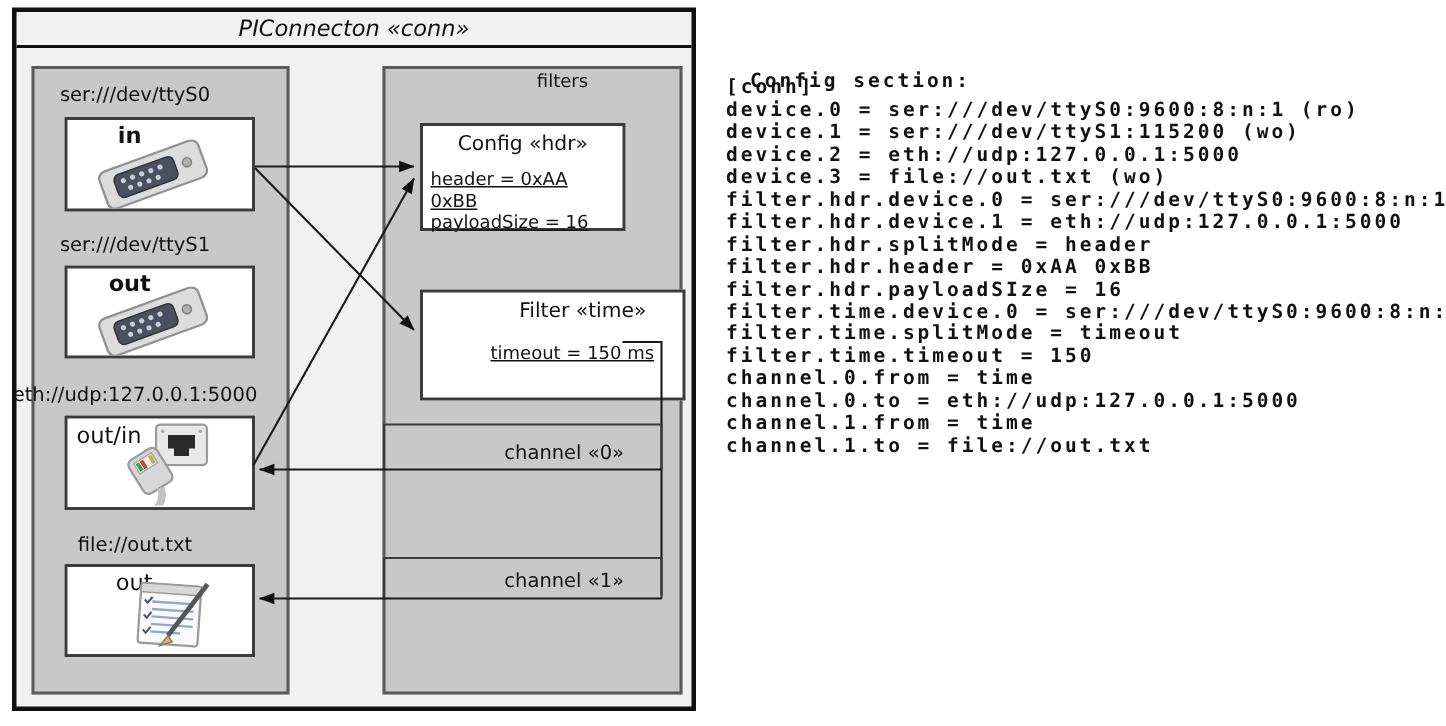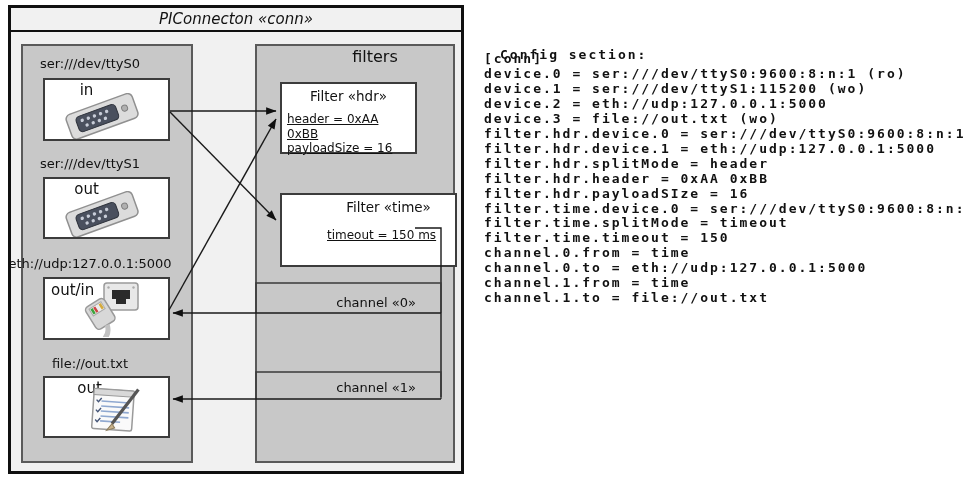--- a/index.html
+++ b/index.html
@@ -9,32 +9,32 @@
 
   
   #outer-box{left:8px;top:5px;width:450px;height:463px;border:3px solid #101010;background:#f1f1f1;}
   #diagram-title{left:11px;top:8px;width:450px;height:22px;line-height:22px;text-align:center;
                  font-size:15px;border-bottom:2px solid #101010;font-style:italic;}
 
   
   .panel{background:#c8c8c8;border:2px solid #5a5a5a;}
   #devices-panel{left:21px;top:44px;width:168px;height:415px;}
   #filters-panel{left:255px;top:44px;width:196px;height:415px;}
-  #filters-title{left:255px;top:47px;width:240px;text-align:center;font-size:16px;}
+  #filters-title{left:255px;top:47px;width:240px;text-align:center;font-size:12px;}
 
   
   .dev-label{left:2px;width:176px;text-align:center;font-size:13px;white-space:nowrap;}
   #dev0-label{top:56px;}#dev1-label{top:156px;}#dev2-label{top:256px;}#dev3-label{top:356px;}
   .dev-box{left:43px;width:123px;background:#fff;border:2px solid #3c3c3c;}
   #dev0-box{top:78px;height:59px;}
   #dev1-box{top:177px;height:58px;}
   #dev2-box{top:277px;height:59px;}
   #dev3-box{top:376px;height:58px;}
   .dev-dir{position:absolute;left:0;top:1px;width:100%;text-align:center;font-size:15px;}
-  #dev0-box .dev-dir,#dev1-box .dev-dir{padding-right:40px;box-sizing:border-box;}
+  #dev0-box .dev-dir,#dev1-box .dev-dir{padding-right:40px;box-sizing:border-box;font-weight:bold;}
   #dev3-box .dev-dir{padding-right:34px;box-sizing:border-box;}
   #dev2-box .dev-dir{text-align:left;left:6px;width:auto;top:2px;}
 
   
   .filter-box{left:280px;width:133px;background:#fff;border:2px solid #3c3c3c;}
   #filter0-box{top:82px;height:68px;}
   #filter1-box{top:193px;height:70px;padding-left:40px;}
   .filter-title{margin-top:4px;text-align:center;font-size:13.5px;}
   .filter-attrs{margin:8px 5px 0 5px;font-size:12px;line-height:14.5px;text-decoration:underline;}
   #filter1-box .filter-attrs{margin-top:13px;}
@@ -158,21 +158,21 @@
             <path d="M9 27 l2 2 l3 -4"></path>
             <path d="M9 37 l2 2 l3 -4"></path>
         </g>
         <path d="M50 4 L26 40" stroke="#555" stroke-width="3.2"></path>
         <path d="M26 40 l-5 7 l8 -3 z" fill="#c9b38d" stroke="#8a7a5a"></path>
       </g>
     </svg>
   </div>
 
   <div class="abs filter-box" id="filter0-box">
-    <div class="filter-title">Filter «hdr»</div>
+    <div class="filter-title">Config «hdr»</div>
     <div class="filter-attrs">
       <div>header = 0xAA 0xBB</div>
       <div>payloadSize = 16</div>
     </div>
   </div>
 
   <div class="abs filter-box" id="filter1-box">
     <div class="filter-title">Filter «time»</div>
     <div class="filter-attrs">
       <div>timeout = 150 ms</div>

